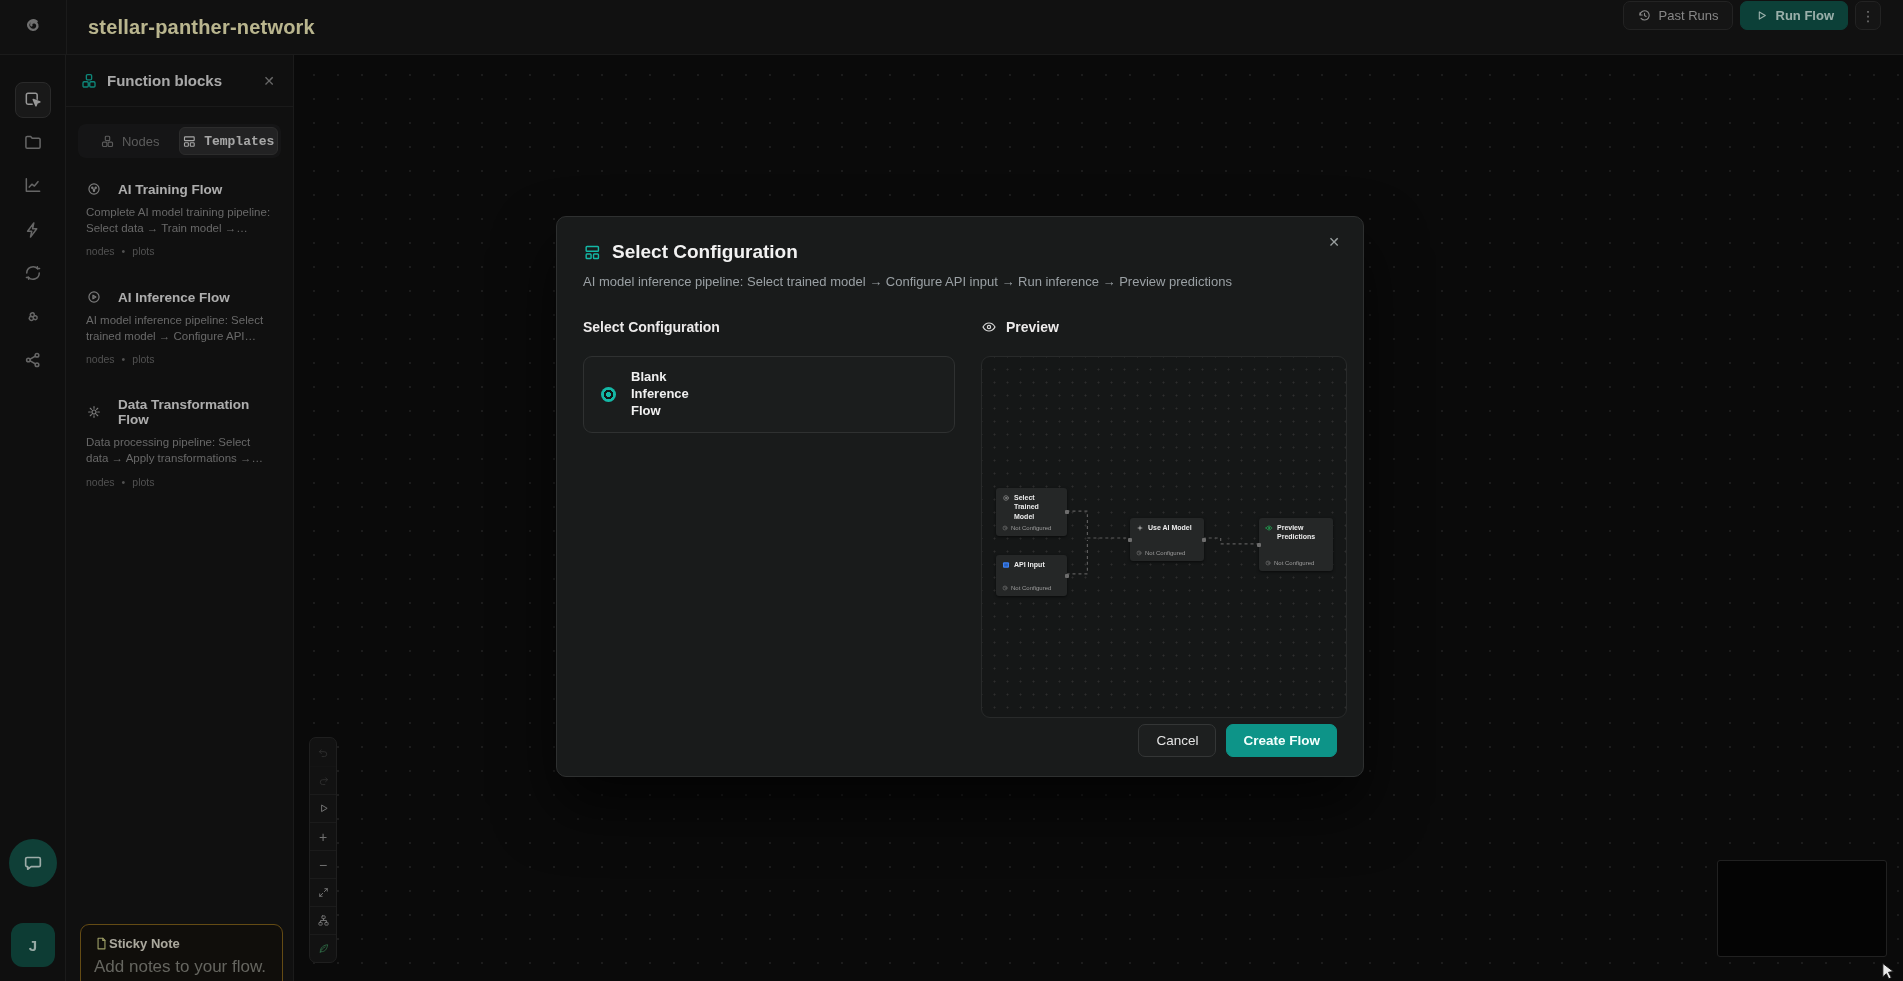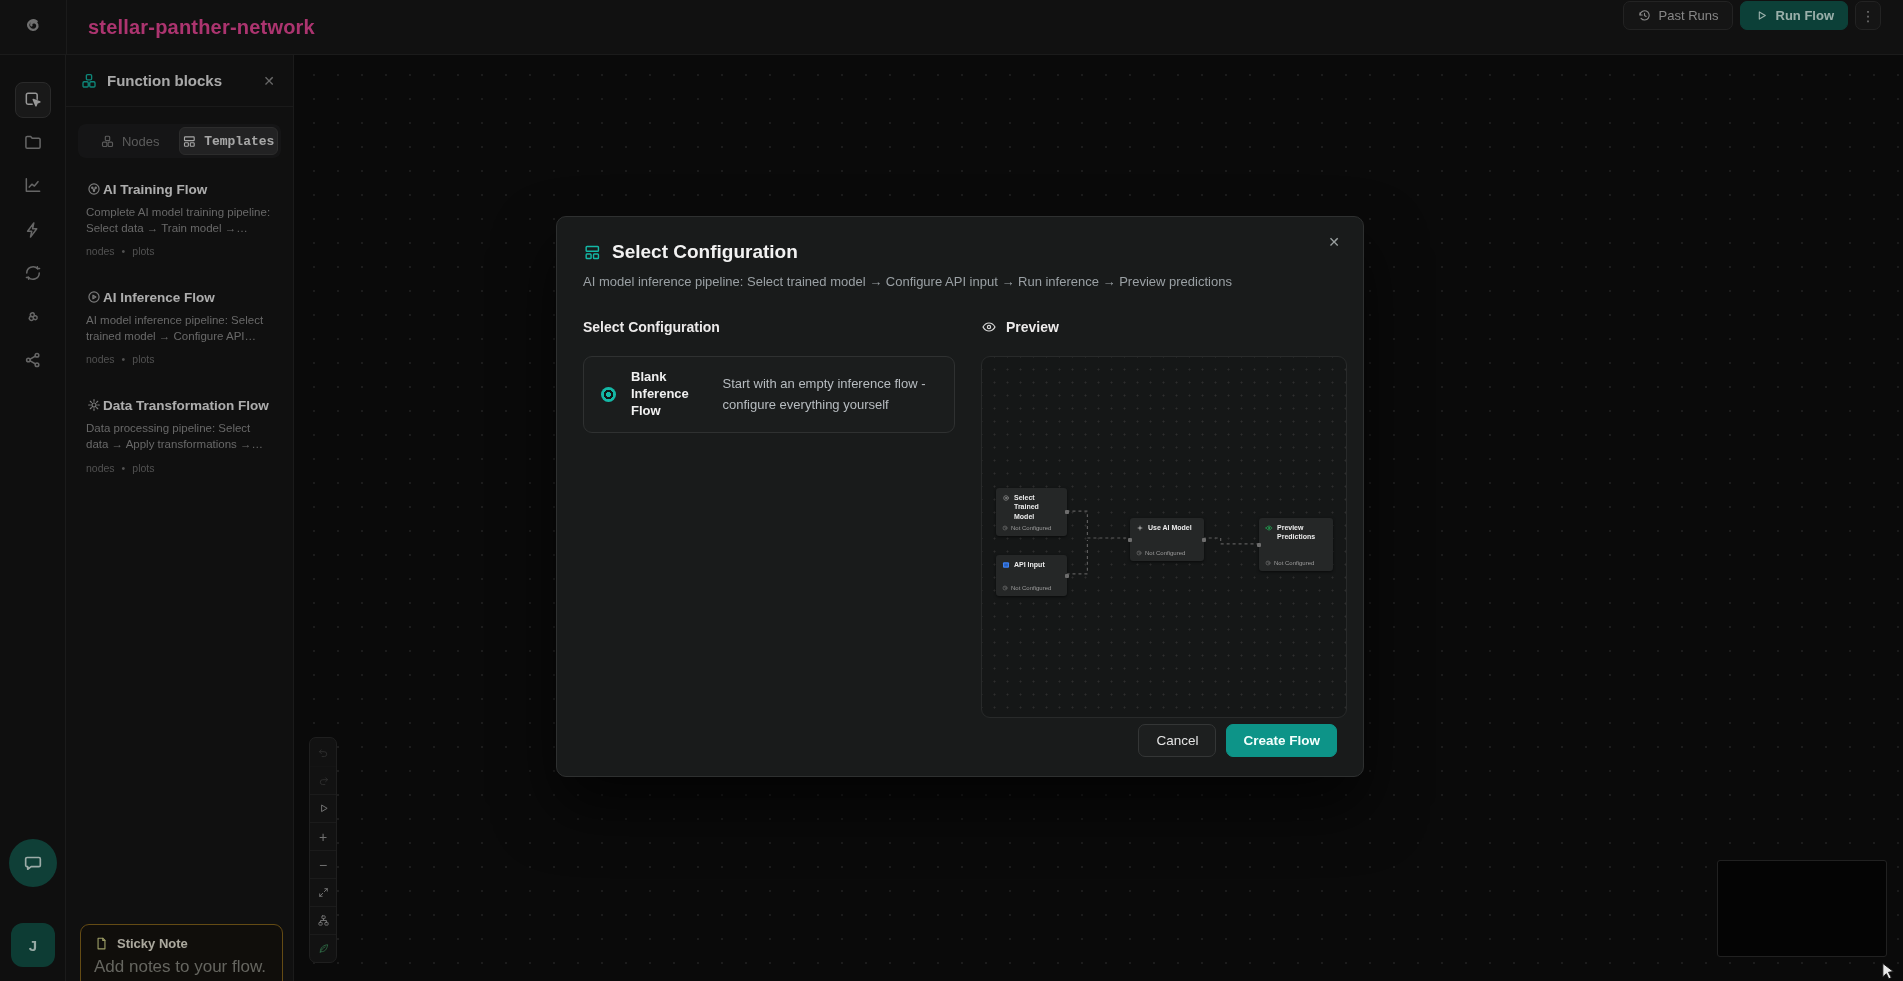--- a/index.html
+++ b/index.html
@@ -6,21 +6,21 @@
   html,body { background:#000; }
   body { font-family:"Liberation Sans", sans-serif; }
   .stage { position:relative; width:1903px; height:981px; background:#101010; overflow:hidden; color:#e8e8e8; }
 
   svg.icn { stroke:currentColor; fill:none; stroke-width:1.8; stroke-linecap:round; stroke-linejoin:round; display:block; }
 
   
   .topbar { position:absolute; left:0; top:0; width:100%; height:55px; background:#181818; border-bottom:1px solid #262626; z-index:10; }
   .logo { position:absolute; left:20px; top:14px; width:27px; height:27px; color:#9a9a9a; }
   .topbar-divider { position:absolute; left:66px; top:0; width:1px; height:55px; background:#262626; }
-  .app-title { position:absolute; left:88px; top:0; height:55px; line-height:55px; font-size:20px; font-weight:bold; color:#ec4899; letter-spacing:.2px; }
+  .app-title { position:absolute; left:88px; top:0; height:55px; line-height:55px; font-size:20px; font-weight:bold; color:#fef9c3; letter-spacing:.2px; }
   .topbar-right { position:absolute; right:22px; top:1px; display:flex; gap:7px; align-items:center; }
   .btn { display:flex; align-items:center; gap:7px; height:29px; padding:0 13px; border-radius:7px; font-size:13px; cursor:pointer; white-space:nowrap; }
   .btn-ghost { background:#1d1d1d; border:1px solid #313131; color:#b9b9b9; }
   .btn-run { background:#11584e; border:1px solid #11584e; color:#d4f1ea; font-weight:bold; }
   .btn-kebab { width:26px; height:29px; display:flex; align-items:center; justify-content:center; background:#1d1d1d; border:1px solid #313131; border-radius:7px; color:#a9a9a9; font-size:14px; cursor:pointer; }
 
   
   .iconbar { position:absolute; left:0; top:55px; width:66px; height:926px; background:#151515; border-right:1px solid #262626; z-index:9; }
   .side-item { position:absolute; left:15px; width:36px; height:36px; display:flex; align-items:center; justify-content:center; color:#8d8d8d; border-radius:8px; cursor:pointer; }
   .side-item svg { width:20px; height:20px; }
@@ -34,28 +34,28 @@
   .panel-head { height:52px; display:flex; align-items:center; padding:0 14px; border-bottom:1px solid #242424; }
   .panel-head .p-icn { width:18px; height:18px; color:#14b8a6; margin-right:9px; }
   .panel-title { font-size:15px; font-weight:bold; color:#e6e6e6; flex:1; }
   .panel-close { color:#8f8f8f; font-size:14px; cursor:pointer; padding:2px 4px; }
   .tabs { margin:17px 12px 0 12px; height:34px; background:#1e1e1f; border-radius:8px; padding:3px; display:flex; }
   .tab { flex:1; display:flex; align-items:center; justify-content:center; gap:7px; font-size:13px; color:#7d7d7d; border-radius:6px; cursor:pointer; }
   .tab svg { width:15px; height:15px; }
   .tab.active { background:#2f2f30; border:1px solid #3d3d3d; color:#e4e4e4; font-weight:bold;font-family:Liberation Mono, monospace; }
   .tpl-list { padding:14px 14px 0 14px; }
   .tpl-card { padding:9px 6px 10px 6px; border-radius:8px; margin-bottom:13px; cursor:pointer; }
-  .tpl-top { display:flex; align-items:center; gap:1px; }
+  .tpl-top { display:flex; align-items:center; gap:16px; }
   .tpl-top svg { width:16px; height:16px; color:#a9a9a9; flex:none; }
   .tpl-title { font-size:13.5px; font-weight:bold; color:#ededed; }
   .tpl-desc { margin-top:7px; font-size:11.5px; line-height:1.4; color:#8f8f8f; display:-webkit-box; -webkit-line-clamp:2; -webkit-box-orient:vertical; overflow:hidden; }
   .tpl-meta { margin-top:9px; font-size:10.5px; color:#6f6f6f; display:flex; gap:7px; align-items:center; }
 
   .sticky { position:absolute; left:80px; top:924px; width:203px; height:72px; border:1px solid #8a671c; border-radius:9px; background:#171410; padding:11px 13px; z-index:9; cursor:pointer; }
-  .sticky-top { display:flex; align-items:center; gap:8px; }
+  .sticky-top { display:flex; align-items:center; }
   .sticky-top svg { width:15px; height:15px; color:#d6d78a; }
   .sticky-title { font-size:13px; font-weight:bold; color:#eae6d8; }
   .sticky-desc { margin-top:6px; font-size:17px; color:#8b8b83; }
 
   
   .canvas { position:absolute; left:294px; top:55px; right:0; bottom:0; background:#0f0f0f; z-index:1;
     background-image:radial-gradient(circle, #272727 1px, transparent 1.35px); background-size:24px 24px; background-position:8px 8px; }
   .fx-toolbar { position:absolute; left:309px; top:737px; width:28px; background:#191919; border:1px solid #2b2b2b; border-radius:7px; overflow:hidden; z-index:5; }
   .fx-cell { width:100%; height:28px; display:flex; align-items:center; justify-content:center; color:#9c9c9c; font-size:14px; border-top:1px solid #252525; cursor:pointer; }
   .fx-cell:first-child { border-top:none; }
@@ -347,21 +347,20 @@
     </div>
     <span class="modal-close">✕</span>
     <div class="modal-sub">AI model inference pipeline: Select trained model → Configure API input → Run inference → Preview predictions</div>
 
     <div class="modal-cols">
       <div class="col-left">
         <div class="sec-label">Select Configuration</div>
         <div class="option-card">
           <span class="radio"></span>
           <span class="option-label">Blank Inference Flow</span>
-          <span class="option-desc">Start with an empty inference flow - configure everything yourself</span>
         </div>
       </div>
 
       <div class="col-right">
         <div class="sec-label">
           <svg class="icn" viewBox="0 0 24 24">
             <path d="M3 12s3.4-6 9-6 9 6 9 6-3.4 6-9 6-9-6-9-6z"></path>
               <circle cx="12" cy="12" r="2.4"></circle>
           </svg>
           <span>Preview</span>

